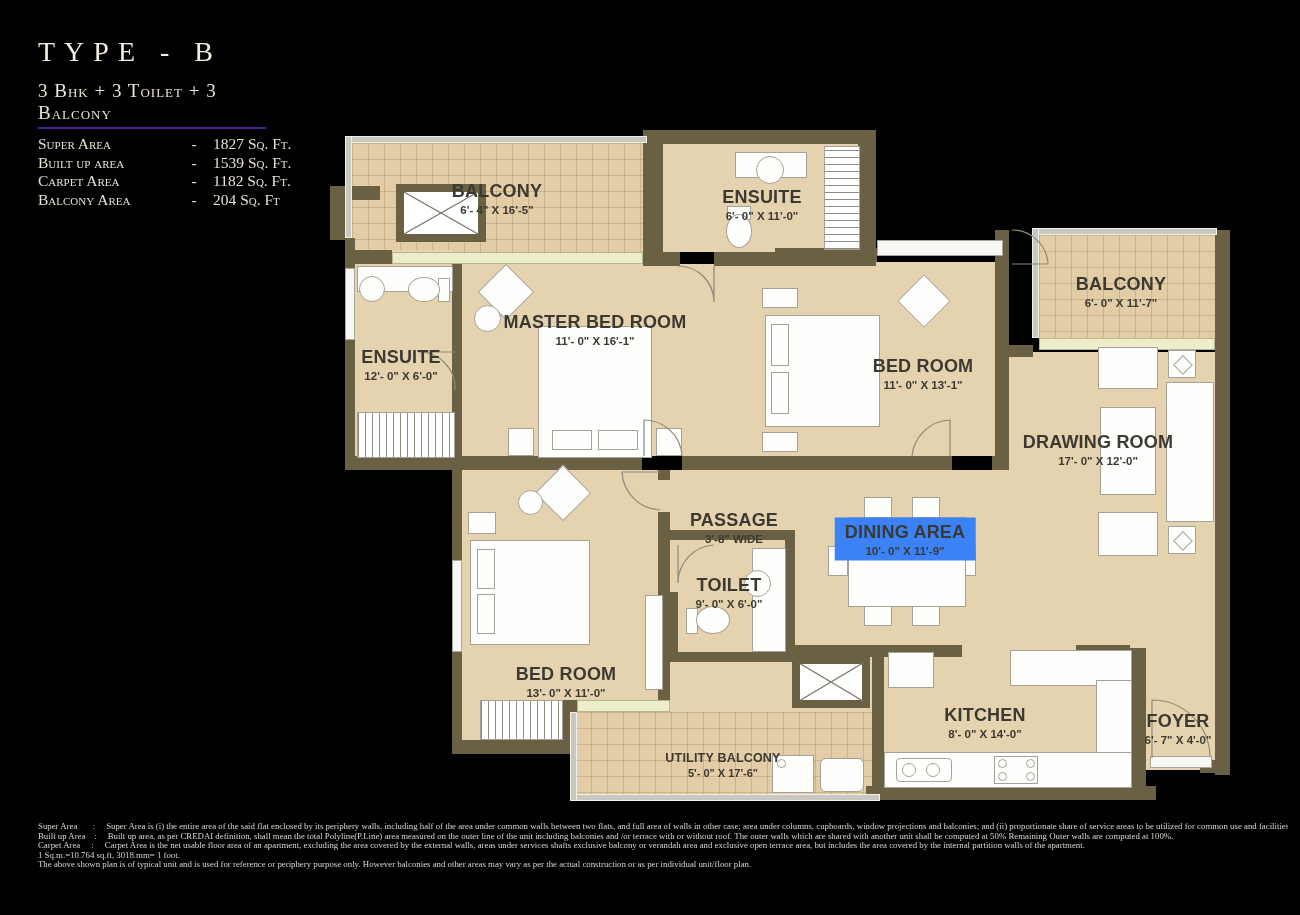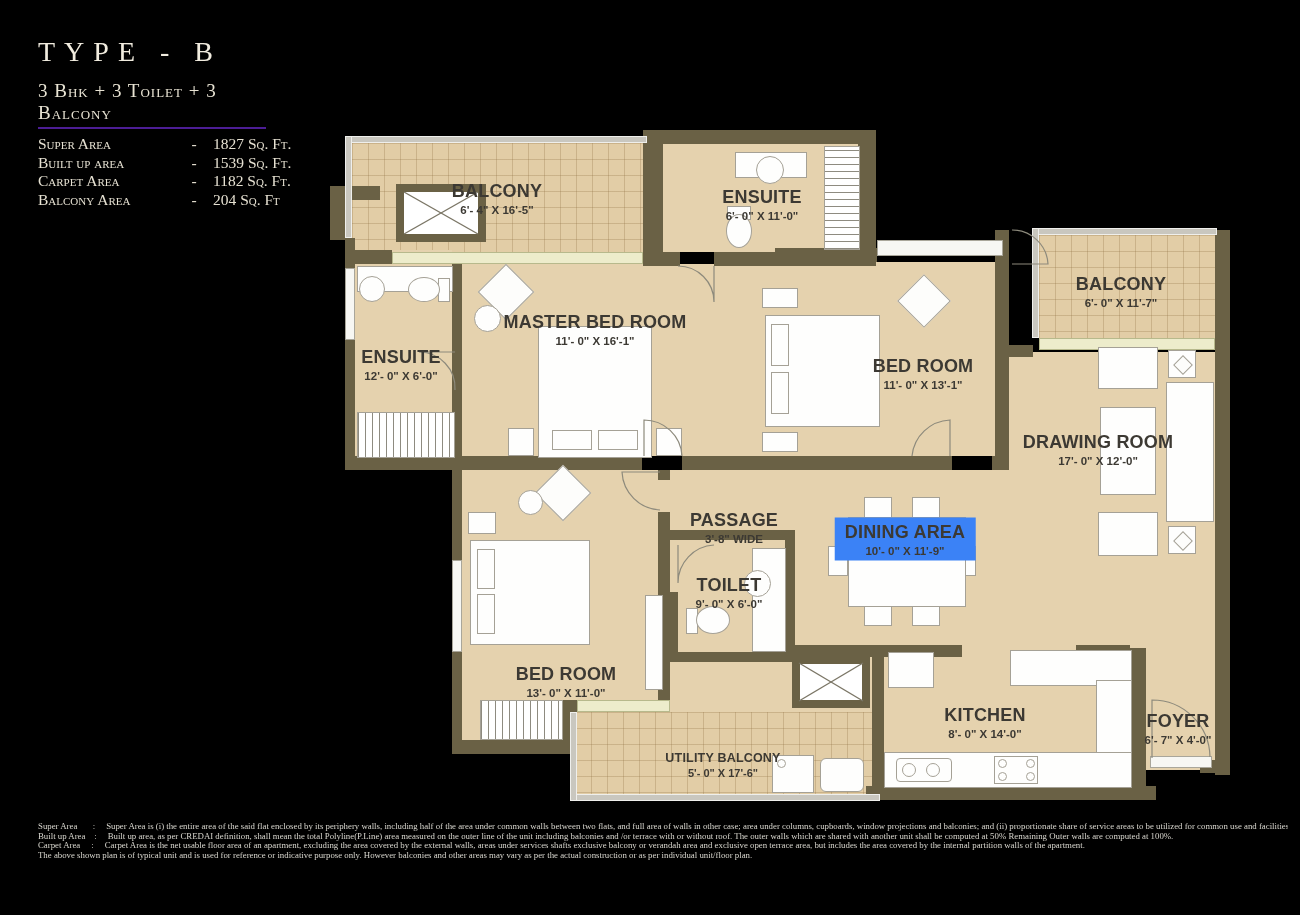--- a/index.html
+++ b/index.html
@@ -294,14 +294,15 @@
 </div>
 <div class="lbl" style="left:1178px;top:728px;">
   <span class="nm">FOYER</span>
   <span class="dm">6'- 7" X 4'-0"</span>
 </div>
 
 <div class="disc">
   <div>Super Area       :     Super Area is (i) the entire area of the said flat enclosed by its periphery walls, including half of the area under common walls between two flats, and full area of walls in other case; area under columns, cupboards, window projections and balconies; and (ii) proportionate share of service areas to be utilized for common use and facilities, including but not limited to lobbies,</div>
   <div>Built up Area    :     Built up area, as per CREDAI definition, shall mean the total Polyline(P.Line) area measured on the outer line of the unit including balconies and /or terrace with or without roof. The outer walls which are shared with another unit shall be computed at 50% Remaining Outer walls are computed at 100%.</div>
   <div>Carpet Area     :     Carpet Area is the net usable floor area of an apartment, excluding the area covered by the external walls, areas under services shafts exclusive balcony or verandah area and exclusive open terrace area, but includes the area covered by the internal partition walls of the apartment.</div>
-  <div>The above shown plan is of typical unit and is used for reference or indicative purpose only. However balconies and other areas may vary as per the actual construction or as per individual unit/floor plan.</div>
+  <div>1 Sq.m.=10.764 sq.ft, 3018.mm= 1 foot.</div>
+  <div>The above shown plan is of typical unit and is used for reference or periphery purpose only. However balconies and other areas may vary as per the actual construction or as per individual unit/floor plan.</div>
 </div>
 
 </body></html>

